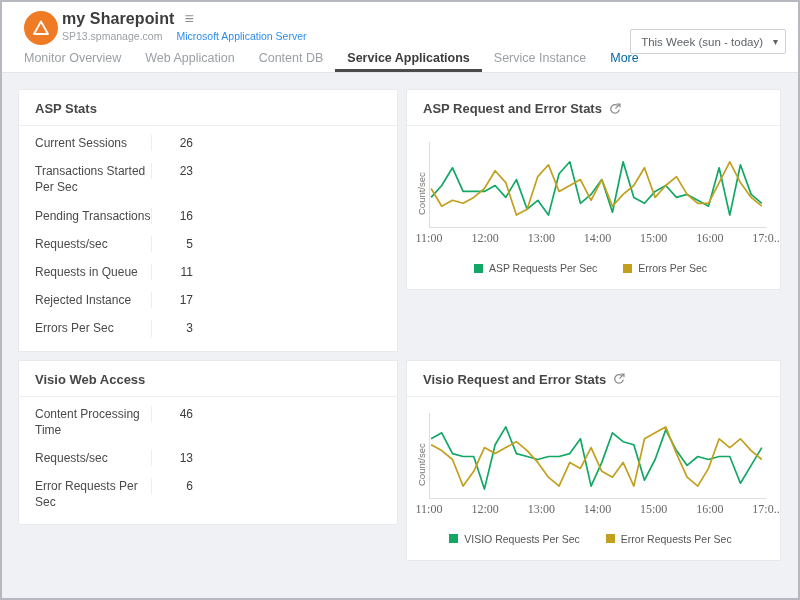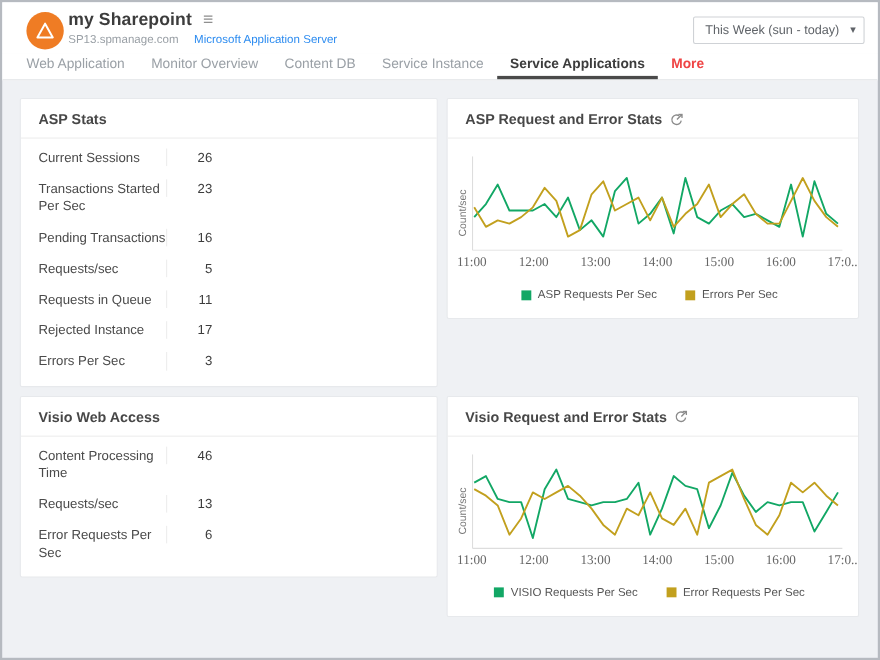--- a/index.html
+++ b/index.html
@@ -27,21 +27,21 @@
     margin-top:1px;
   }
   .title-block { margin-left:4px; }
   .title-row { display:flex; align-items:center; }
   .app-title { font-size:16px; font-weight:700; color:#3c3c3c; letter-spacing:.1px; }
   .menu-icon { font-size:16px; color:#8f8f8f; margin-left:10px; line-height:1; cursor:pointer; }
   .subtitle-row { margin-top:2px; display:flex; align-items:center; }
   .host-name { font-size:10.5px; color:#9aa0a6; }
   .server-link { font-size:10.5px; color:#2d8cf0; margin-left:14px; text-decoration:none; cursor:pointer; }
   .range-select {
-    position:absolute; right:12px; top:13px;
+    position:absolute; right:12px; top:27px;
     height:25px; min-width:152px;
     border:1px solid #cfd2d6; background:#fff; border-radius:2px;
     font-size:11.5px; color:#5f6368;
     display:flex; align-items:center;
     padding:0 22px 0 10px; cursor:pointer;
   }
   .range-caret { position:absolute; right:7px; top:6px; font-size:10px; color:#5f6368; }
   
   .nav-tabs {
     background:#fff; border-bottom:1px solid #e3e5e8;
@@ -50,21 +50,21 @@
   }
   .tab {
     font-size:12.5px; color:#9aa0a6; padding:0 12px 7px 12px;
     cursor:pointer; white-space:nowrap;
   }
   .tab.active {
     color:#3c3c3c; font-weight:700;
     border-bottom:3px solid #4a4a4a;
     padding-bottom:4px;
   }
-  .tab.accent { color:#ef4444; font-weight:700; }
+  .tab.accent { color:#0369a1; font-weight:400; }
   
   .content {
     padding:16px 11px 0 16px;
     display:grid;
     grid-template-columns:380px 375px;
     gap:8px;
     align-items:start;
   }
   .panel {
     background:#fff;
@@ -125,25 +125,25 @@
       <span class="server-link">Microsoft Application Server</span>
     </div>
   </div>
   <div class="range-select">
     <span>This Week (sun - today)</span>
     <span class="range-caret">▾</span>
   </div>
 </div>
 
 <div class="nav-tabs">
+  <span class="tab">Monitor Overview</span>
   <span class="tab">Web Application</span>
-  <span class="tab">Monitor Overview</span>
   <span class="tab">Content DB</span>
+  <span class="tab active">Service Applications</span>
   <span class="tab">Service Instance</span>
-  <span class="tab active">Service Applications</span>
   <span class="tab accent">More</span>
 </div>
 
 <div class="content">
 
   <div class="panel">
     <div class="panel-title-row">
       <span class="panel-title">ASP Stats</span>
     </div>
     <div class="stat-rows">

